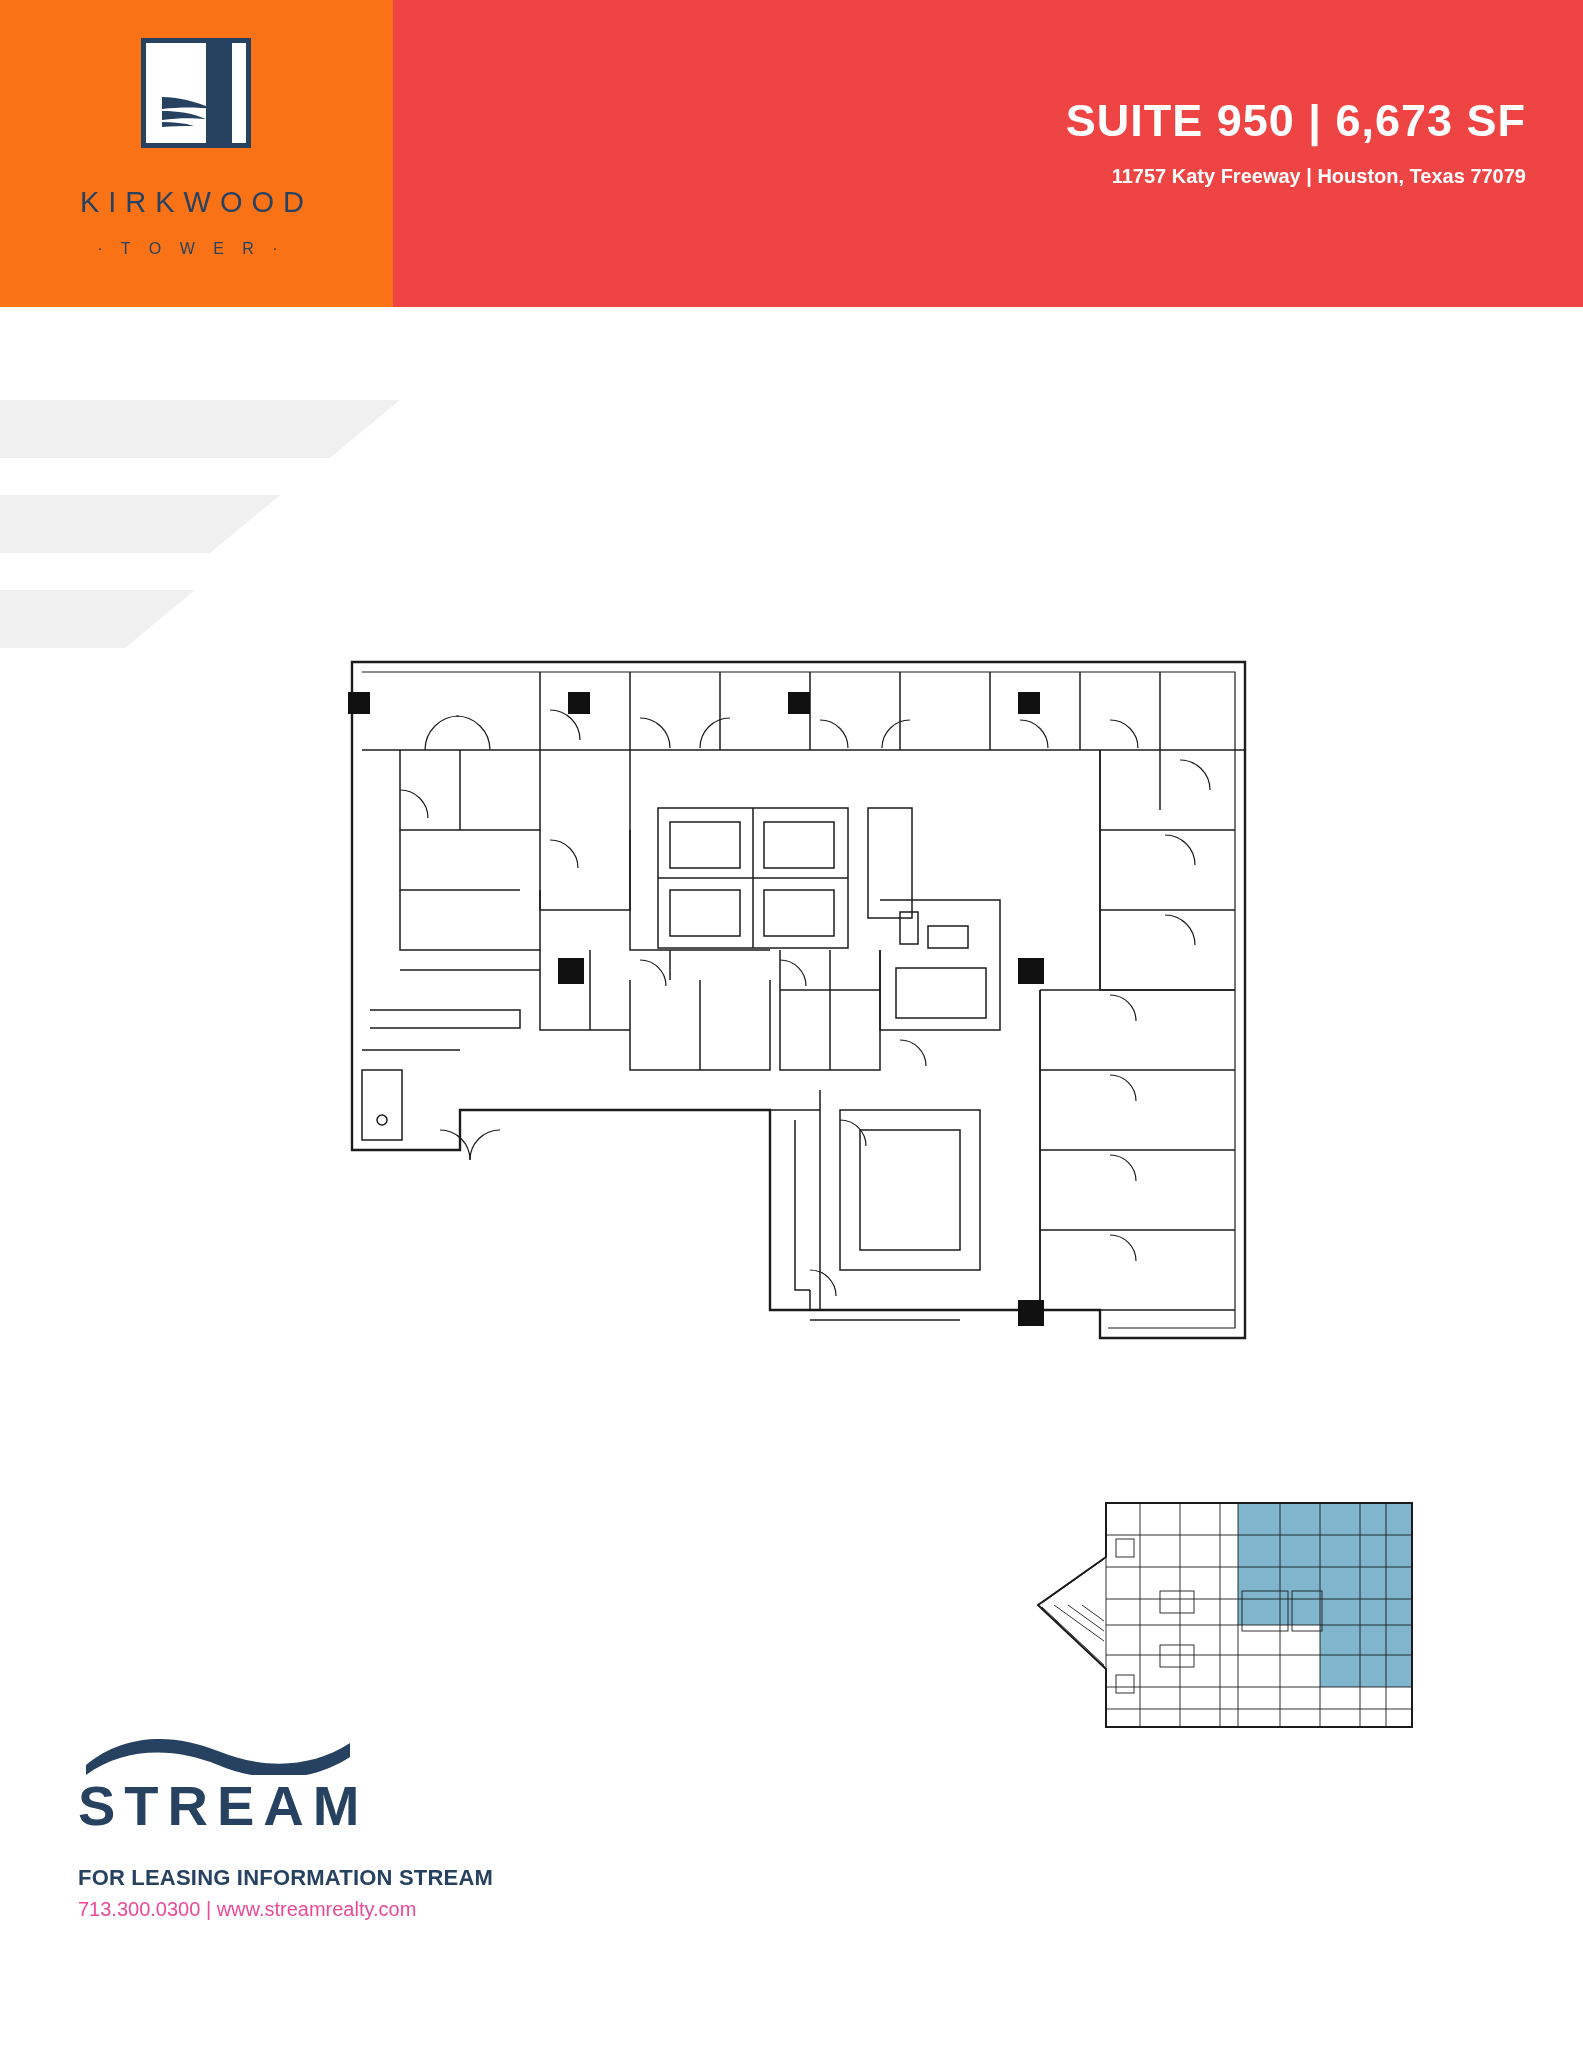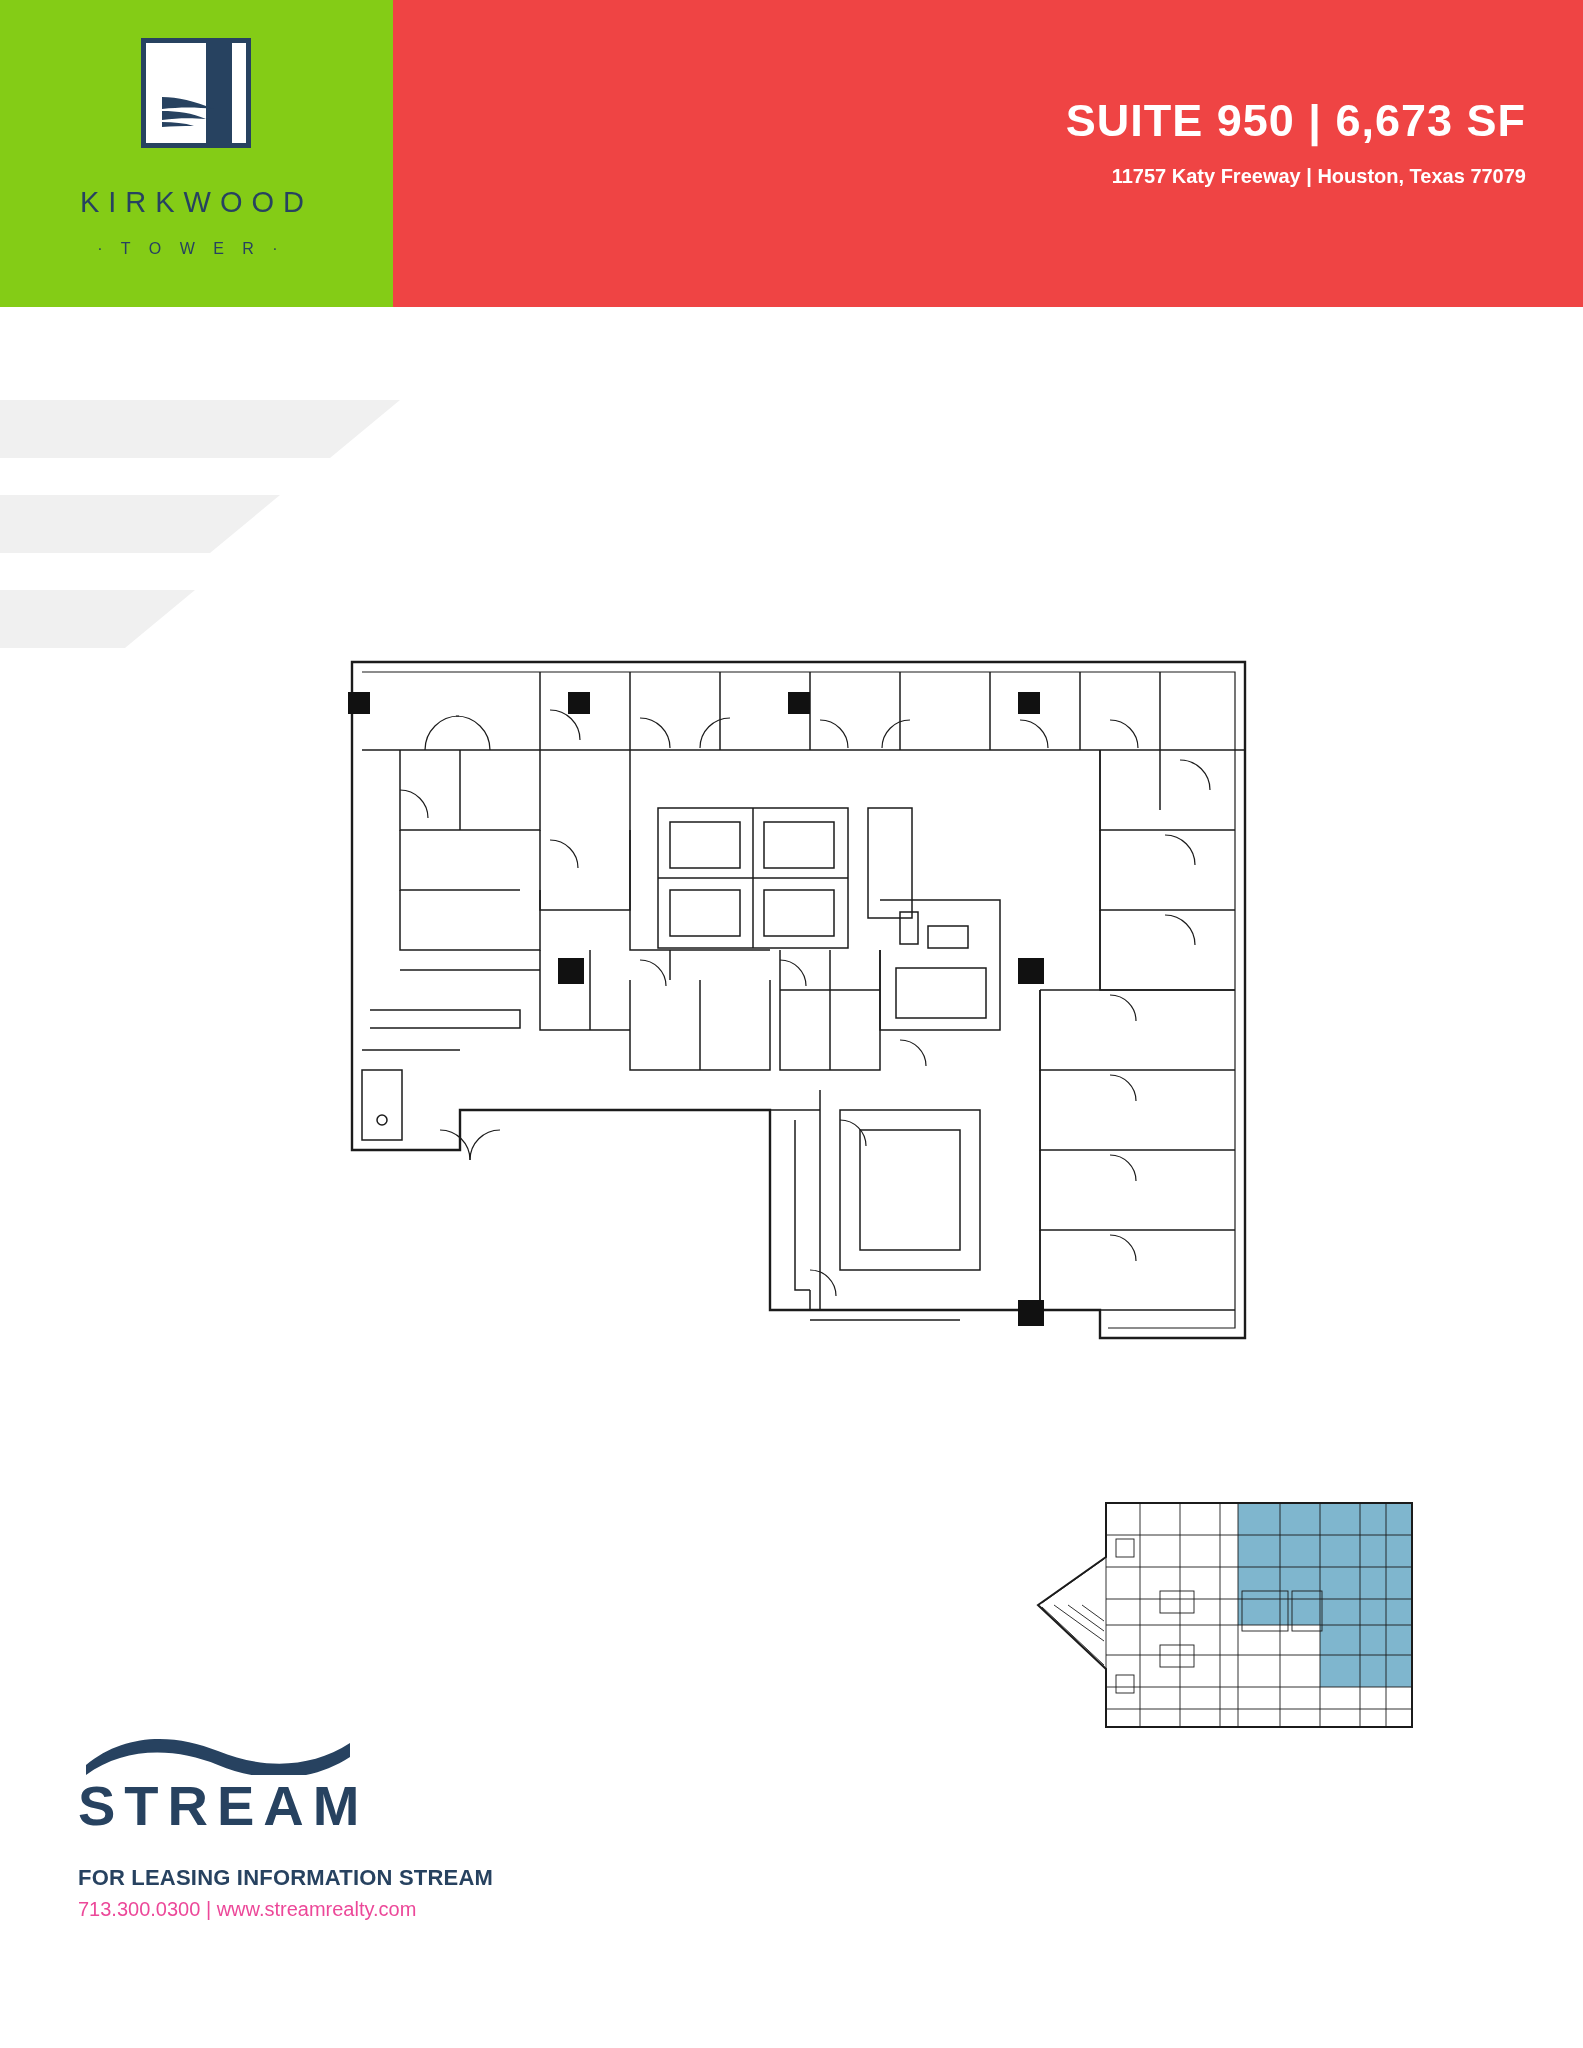--- a/index.html
+++ b/index.html
@@ -20,21 +20,21 @@
     position: absolute;
     top: 0; left: 0;
     width: 1583px;
     height: 307px;
   }
   .header-left {
     position: absolute;
     top: 0; left: 0;
     width: 393px;
     height: 307px;
-    background: #84cc16;
+    background: #f97316;
   }
   .header-right {
     position: absolute;
     top: 0; left: 393px;
     width: 1190px;
     height: 307px;
     background: #ef4444;
   }
   .logo-mark {
     position: absolute;

